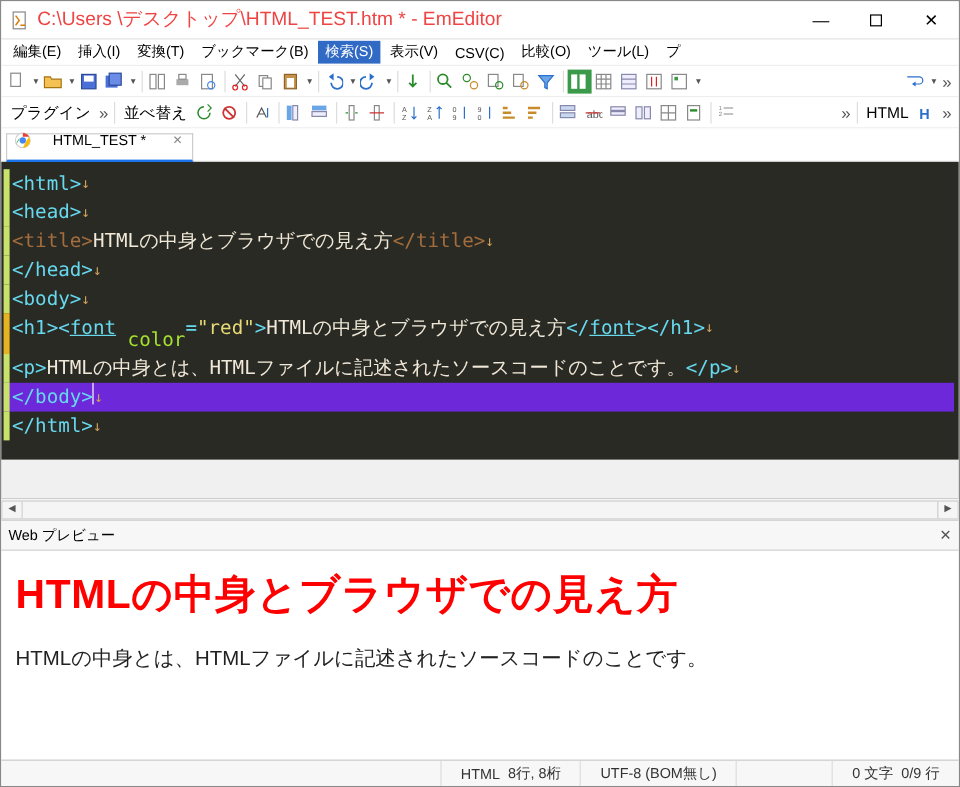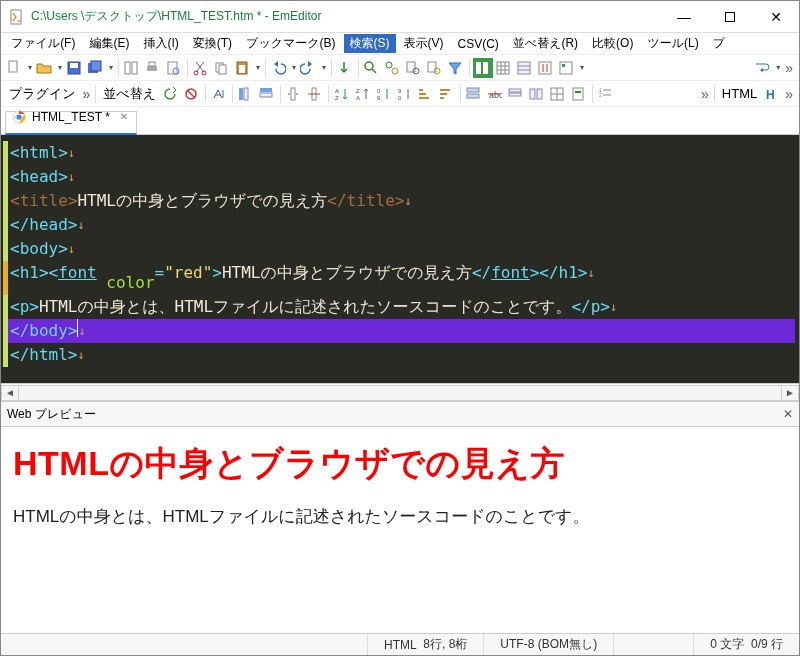--- a/index.html
+++ b/index.html
@@ -1,34 +1,34 @@
 <!DOCTYPE html>
 <html><head>
 <meta charset="utf-8">
 <style>
   * { box-sizing: border-box; margin: 0; padding: 0; }
   body { font-family: "Segoe UI", Meiryo, sans-serif; font-size: 12px; background: #f0f0f0; width: 800px; height: 656px; overflow: hidden; display: flex; flex-direction: column; border: 1px solid #888; }
   .titlebar { height: 32px; background: #fff; display: flex; align-items: center; padding: 0 0 0 8px; border-bottom: 1px solid #ddd; }
   .titlebar .icon { width: 16px; height: 16px; margin-right: 6px; }
-  .titlebar .title { flex: 1; font-size: 12px; color: #15803d; }
+  .titlebar .title { flex: 1; font-size: 16px; color: #ef4444; }
   .titlebar .winbtn { width: 46px; height: 32px; display: flex; align-items: center; justify-content: center; font-size: 14px; }
   .menubar { height: 22px; background: #fff; display: flex; align-items: center; padding: 0 4px; gap: 2px; border-bottom: 1px solid #eee; font-size: 12px; }
   .menubar .item { padding: 1px 6px; cursor: default; }
   .menubar .item.active { background: #316ac5; color: #fff; }
   .toolbar { height: 26px; background: #fff; display: flex; align-items: center; padding: 0 4px; gap: 1px; border-bottom: 1px solid #eee; overflow: hidden; }
   .tbtn { width: 20px; height: 20px; display: flex; align-items: center; justify-content: flex-start; border: 1px solid transparent; position: relative; }
   .tbtn svg { width: 16px; height: 16px; }
   .tbdrop { width: 8px; height: 20px; display:flex; align-items:center; justify-content:center; color:#555; font-size:8px;}
   .tbsep { width: 1px; height: 18px; background: #ddd; margin: 0 2px; }
   .toolbar .lbl { padding: 0 4px; font-size: 13px; }
   .tabbar { height: 28px; background: #fff; display: flex; align-items: flex-end; padding: 0 4px; border-bottom: 1px solid #ccc; }
-  .tab { height: 24px; display: flex; align-items: center; padding: 0 8px 12px 6px; gap: 6px; border: 1px solid #ccc; border-bottom: 2px solid #1a73e8; background: #fff; font-size: 12px; position: relative; top: 1px;}
+  .tab { height: 24px; display: flex; align-items: center; padding: 0 8px 12px 6px; gap: 18px; border: 1px solid #ccc; border-bottom: 2px solid #1a73e8; background: #fff; font-size: 12px; position: relative; top: 1px;}
   .tab .tabicon { width: 14px; height: 14px; }
   .tab .close { font-size: 10px; color: #888; margin-left: 4px; }
-  .editor-wrap { flex: 0 0 auto; display: flex; flex-direction: column; }
+  .editor-wrap { flex: 0 0 auto; display: flex; flex-direction: column; gap: 32px; }
   .editor { background: #2a2a24; color: #e6e6e6; font-family: "Consolas","MS Gothic",monospace; font-size: 16px; line-height: 24px; padding: 6px 4px 6px 2px; height: 248px; overflow: hidden; }
   .line { white-space: pre; display: flex; }
   .gutter { width: 5px; display: inline-block; background: #c7e36c; margin-right: 2px; }
   .c-tag    { color: #66d9ef; }
   .c-attr   { color: #a6e22e; margin-top: 10px; }
   .c-val    { color: #e6db74; }
   .c-txt    { color: #f0e8d8; }
   .c-ret    { color: #cfa25a; font-size:12px; }
   .c-font   { color: #66d9ef; text-decoration: underline; }
   .c-title  { color: #a46d3d; }
@@ -61,29 +61,27 @@
   <div class="winbtn">—</div>
   <div class="winbtn">
     <svg width="12" height="12" viewBox="0 0 12 12">
         <rect x="1.5" y="1.5" width="9" height="9" fill="none" stroke="#000"></rect>
       </svg>
   </div>
   <div class="winbtn close">✕</div>
 </div>
 
 <div class="menubar">
-  <span class="item">ファイル(F)</span>
   <span class="item">編集(E)</span>
   <span class="item">挿入(I)</span>
   <span class="item">変換(T)</span>
   <span class="item">ブックマーク(B)</span>
   <span class="item active">検索(S)</span>
   <span class="item">表示(V)</span>
   <span class="item">CSV(C)</span>
-  <span class="item">並べ替え(R)</span>
   <span class="item">比較(O)</span>
   <span class="item">ツール(L)</span>
   <span class="item">プ</span>
 </div>
 
 <div class="toolbar">
   <div class="tbtn">
       <svg viewBox="0 0 16 16">
         <rect x="3" y="1" width="8" height="11" fill="#fff" stroke="#888"></rect>
       </svg>

